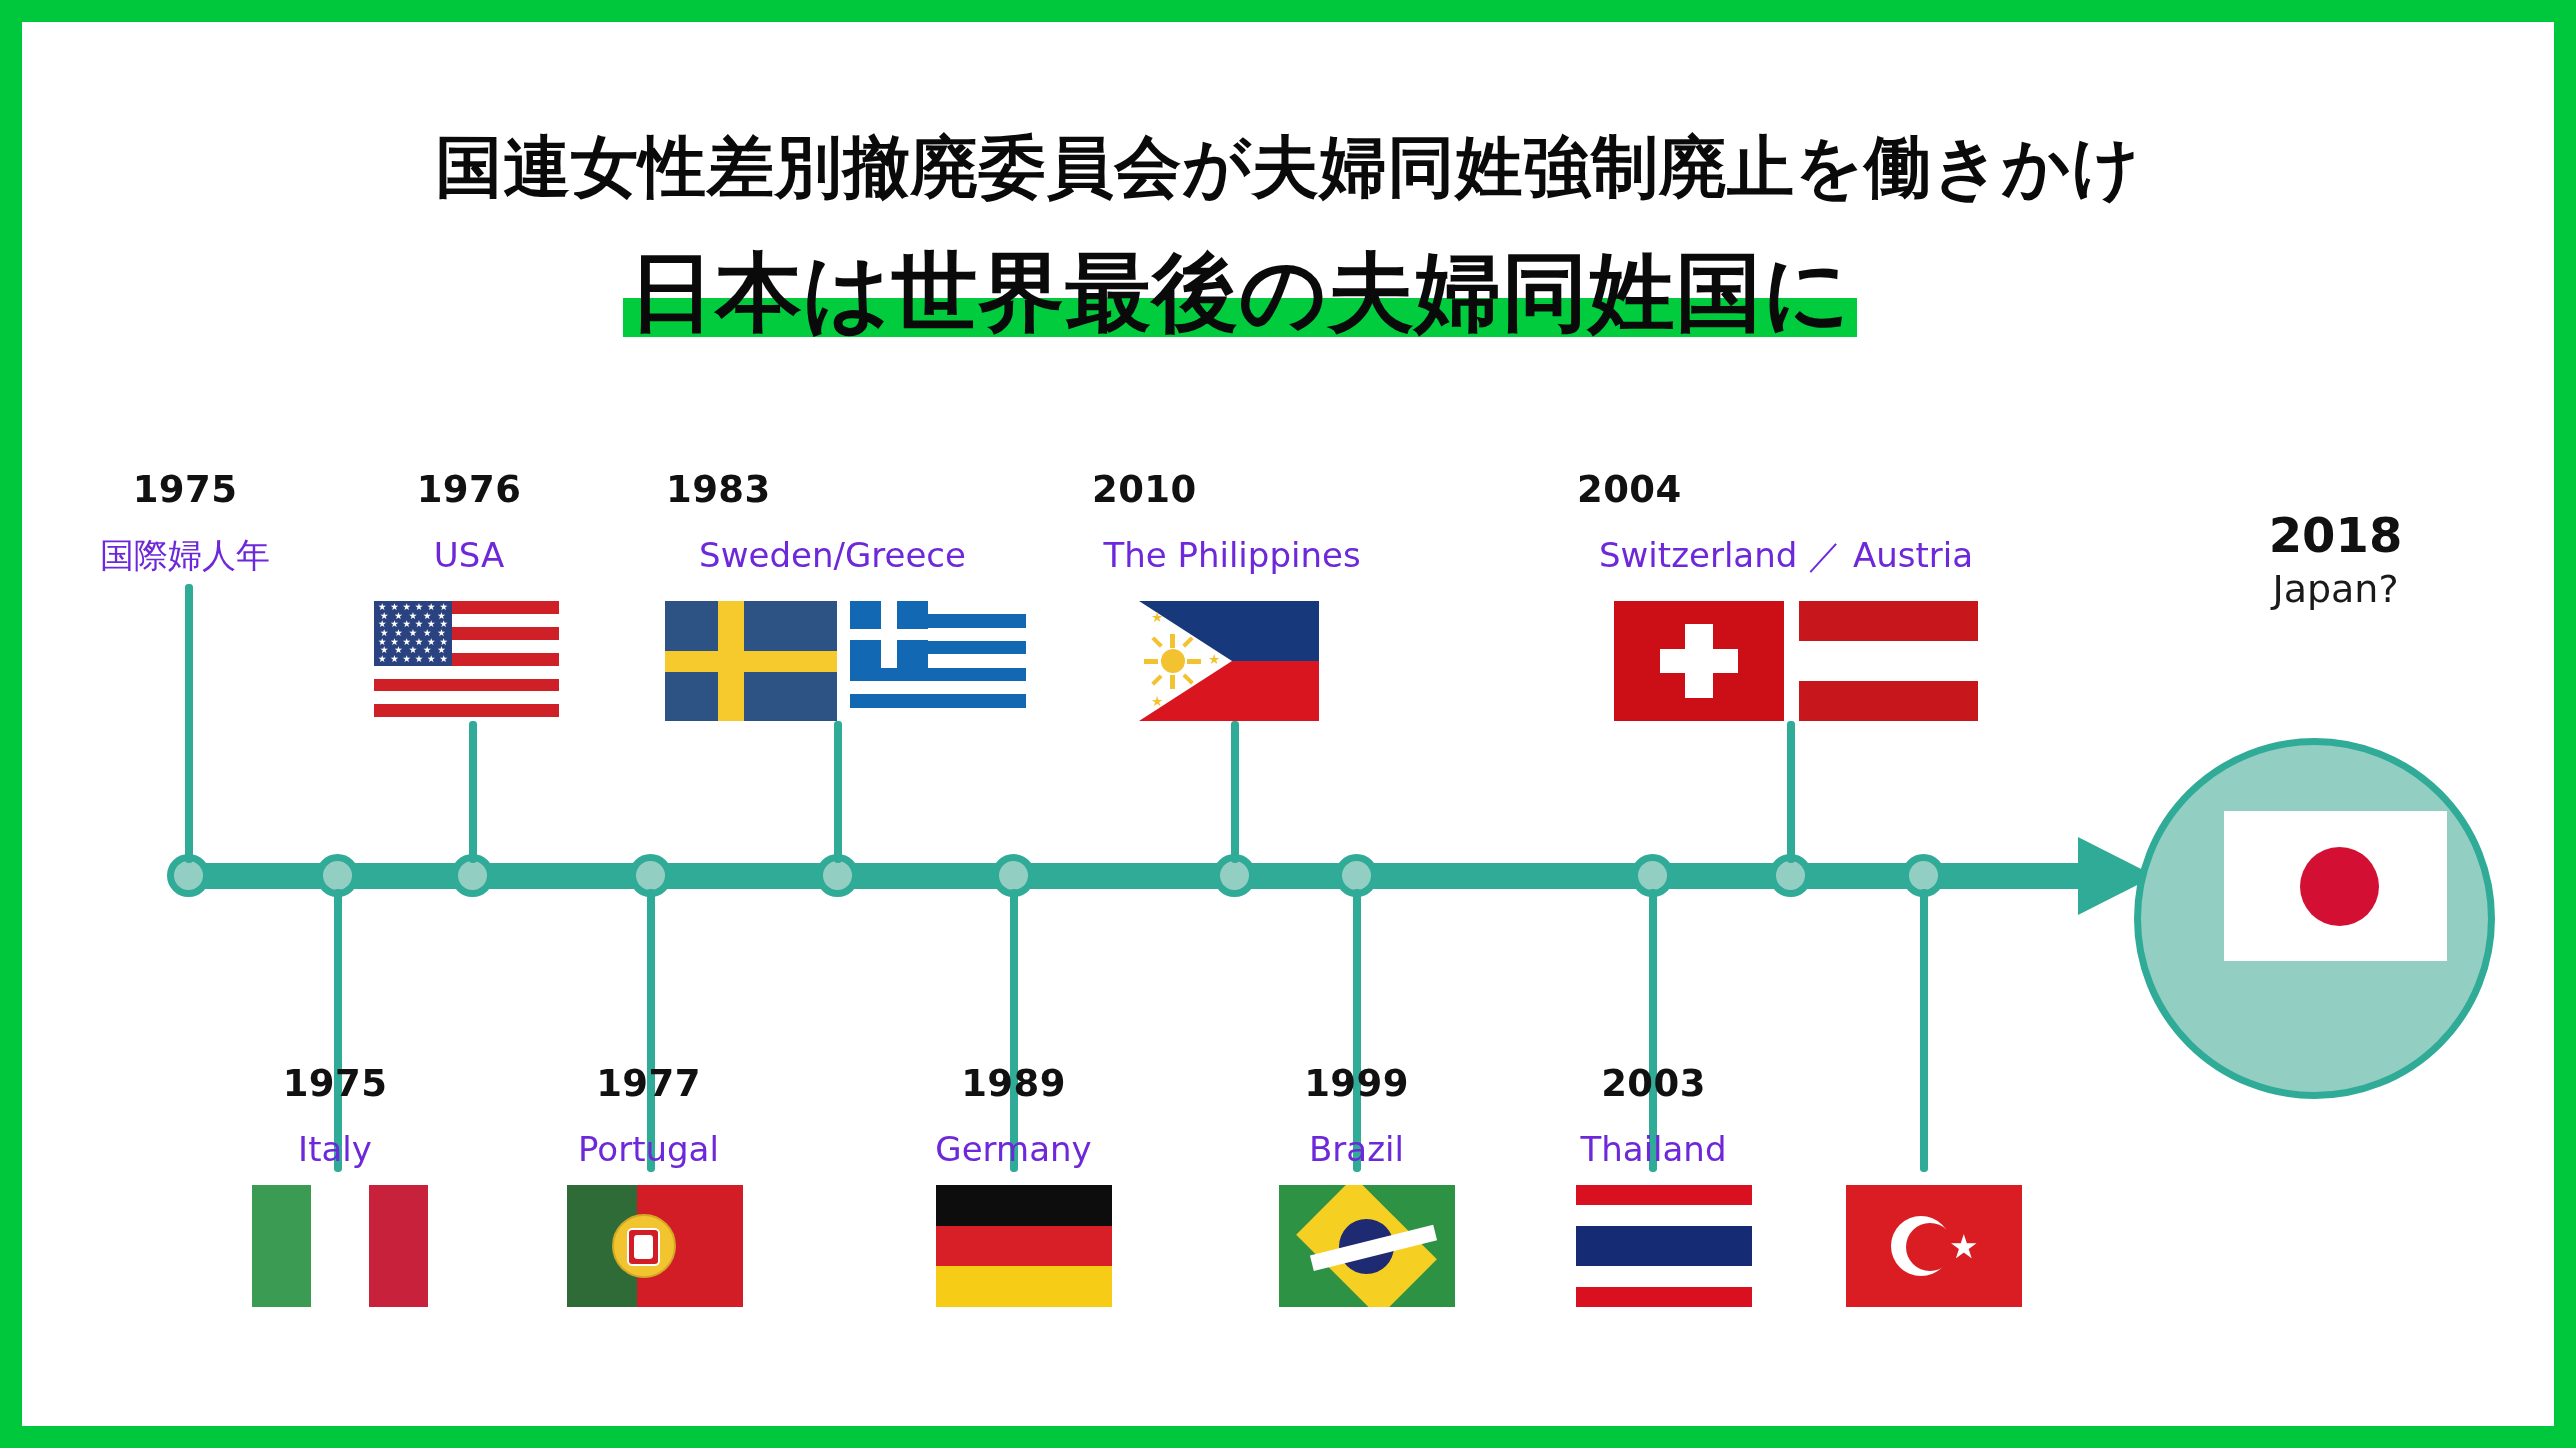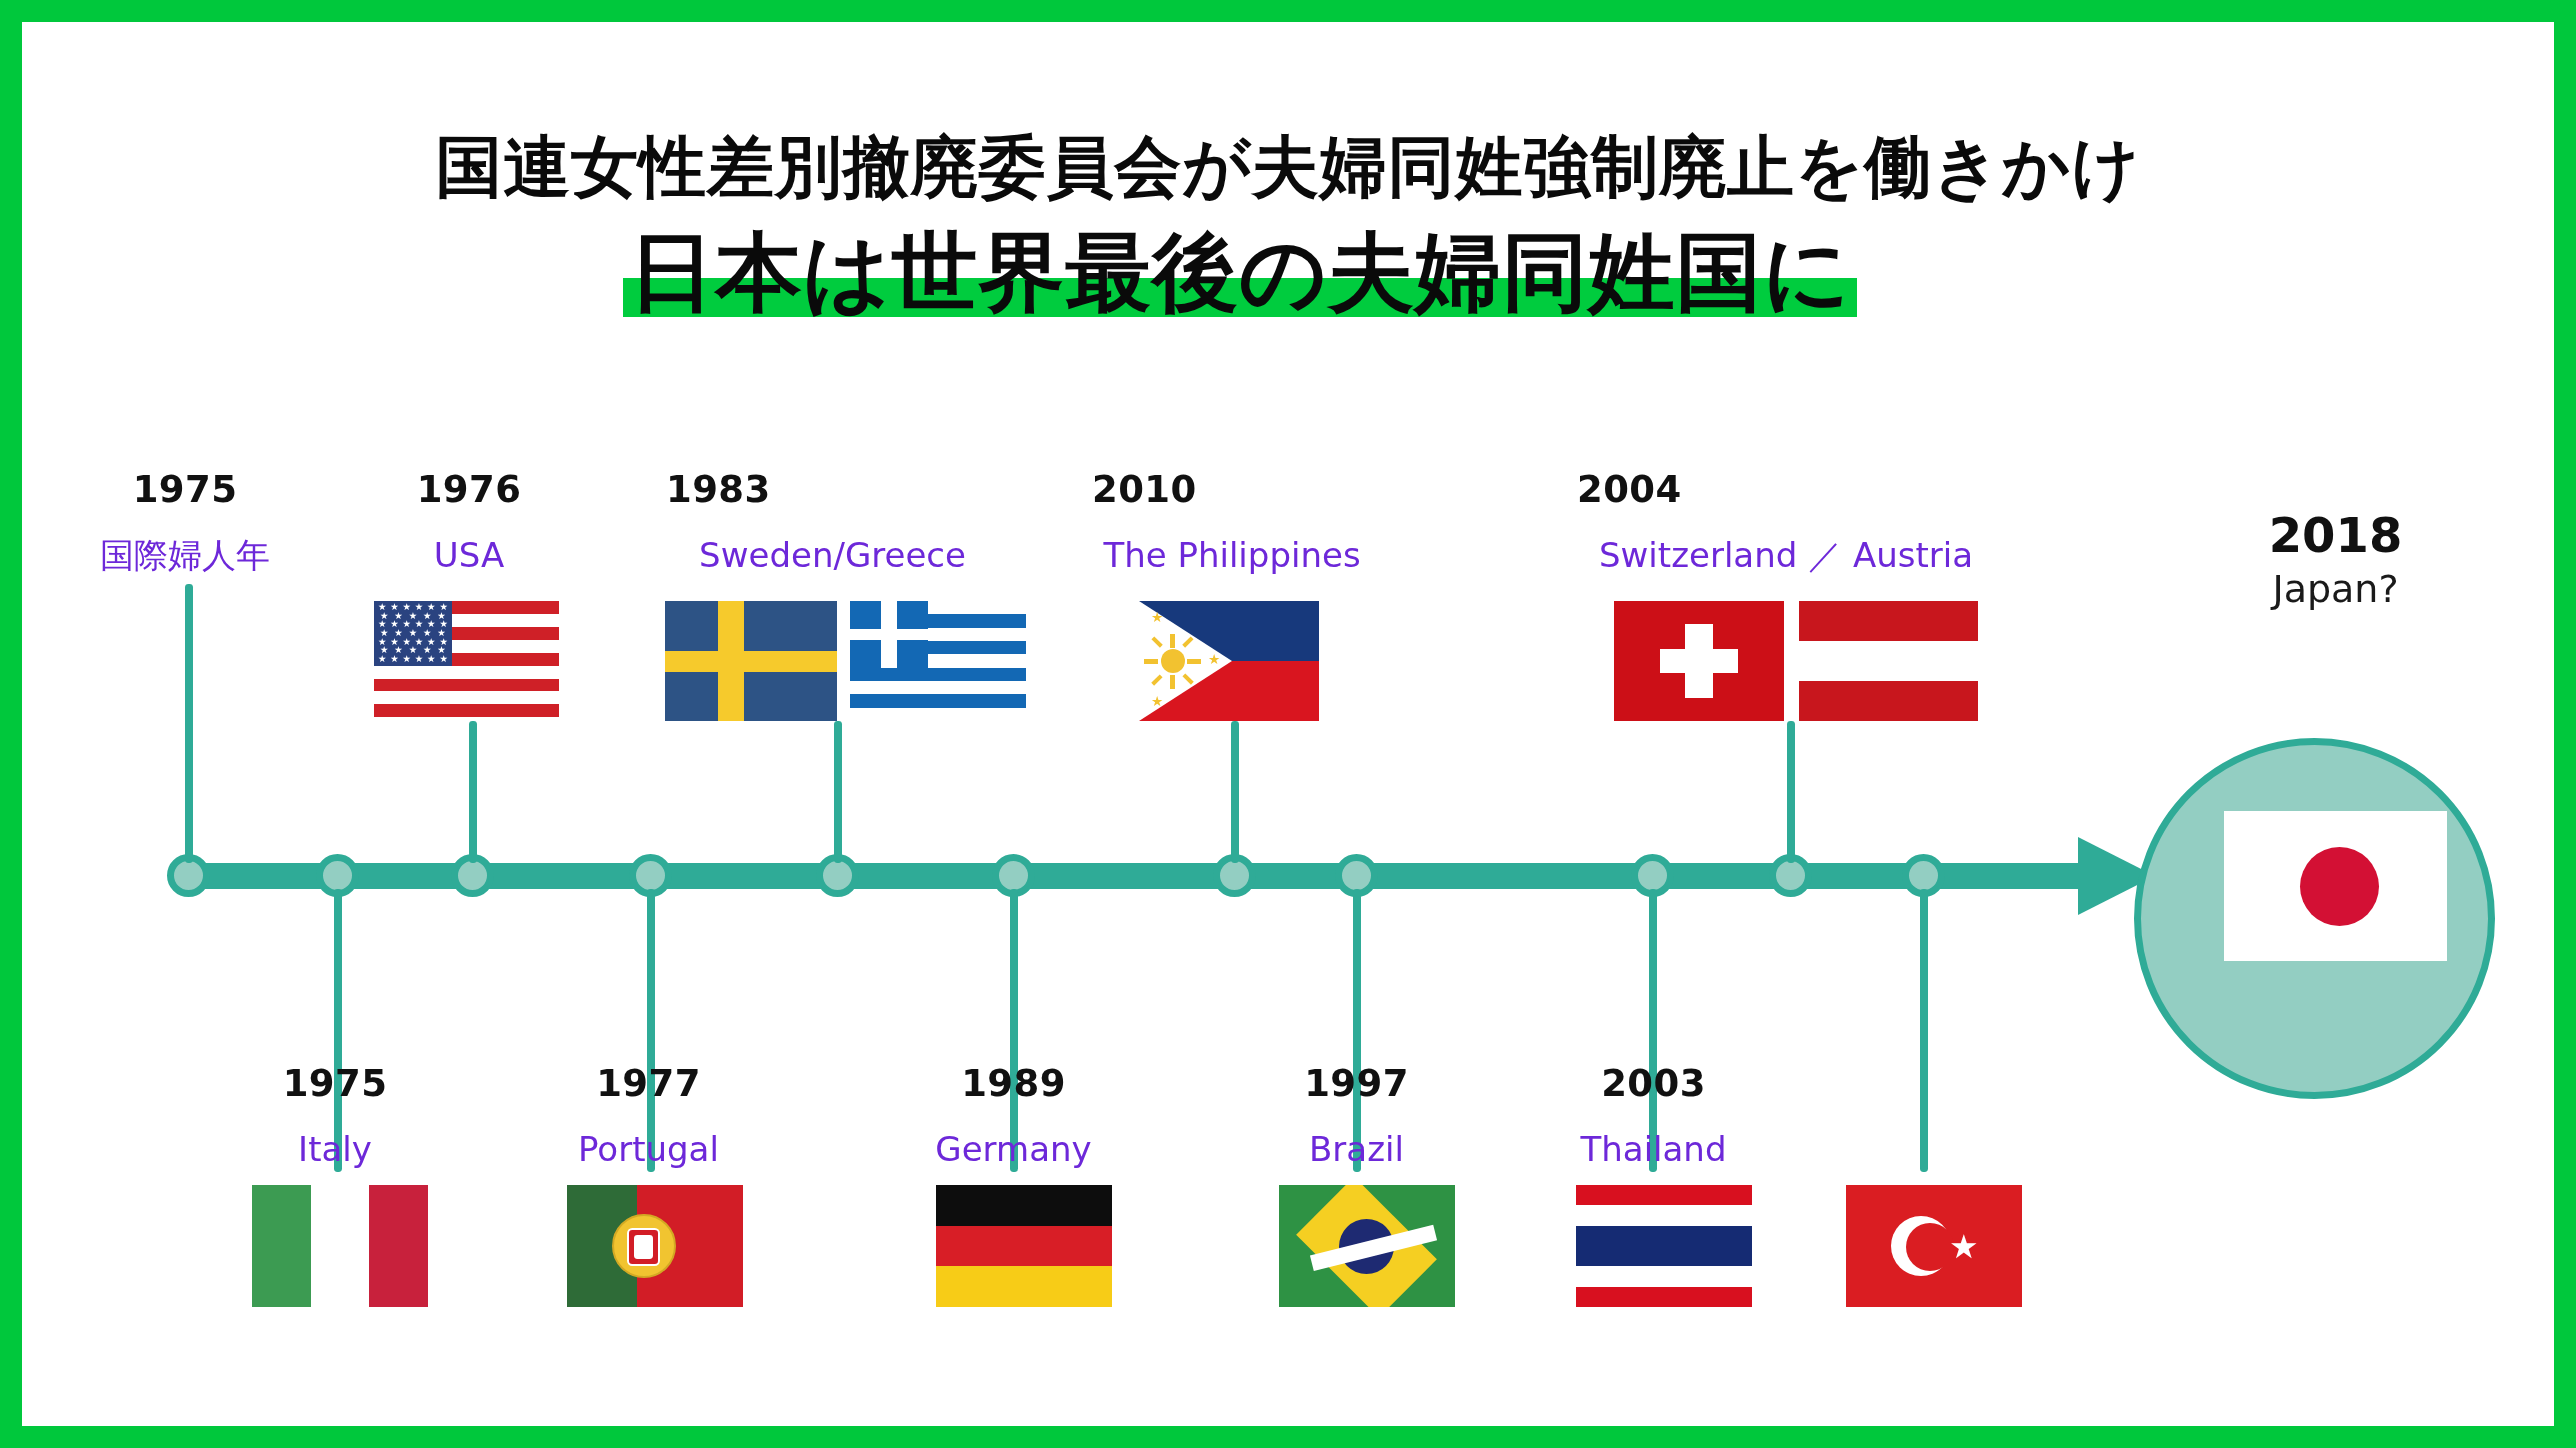--- a/index.html
+++ b/index.html
@@ -14,21 +14,21 @@
   .frame-left{left:0;top:0;width:22px;height:1449px;}
   .frame-right{left:2554px;top:0;width:22px;height:1449px;}
 
   
   .headline{
     position:absolute;left:0;top:122px;width:2576px;text-align:center;
     font-family:"DejaVu Sans","Liberation Sans",sans-serif;
     font-weight:bold;font-size:67px;color:#0a0a0a;letter-spacing:0.9px;
     white-space:nowrap;
   }
-  .subline-wrap{position:absolute;left:0;top:224px;width:2480px;text-align:center;}
+  .subline-wrap{position:absolute;left:0;top:244px;width:2480px;text-align:center;}
   .subline{
     display:inline-block;position:relative;
     font-family:"DejaVu Sans","Liberation Sans",sans-serif;
     font-weight:bold;font-size:86px;color:#0a0a0a;letter-spacing:0.9px;
     line-height:1.12;white-space:nowrap;padding:0 5.2px;
   }
   .subline .hl{
     position:absolute;left:0;right:0;bottom:3.4px;height:39px;
     background:#00cc3e;z-index:0;
   }
@@ -333,21 +333,21 @@
     <div class="year">1977</div>
     <div class="place">Portugal</div>
   </div>
 
   <div class="lbl" style="left:906px;top:1062px;width:215px;">
     <div class="year">1989</div>
     <div class="place">Germany</div>
   </div>
 
   <div class="lbl" style="left:1249px;top:1062px;width:215px;">
-    <div class="year">1997</div>
+    <div class="year">1999</div>
     <div class="place">Brazil</div>
   </div>
 
   <div class="lbl" style="left:1546px;top:1062px;width:215px;">
     <div class="year">2003</div>
     <div class="place">Thailand</div>
   </div>
 
 
   <div class="flag f-ita" style="left:252px;top:1185px;width:176px;height:122px;">

